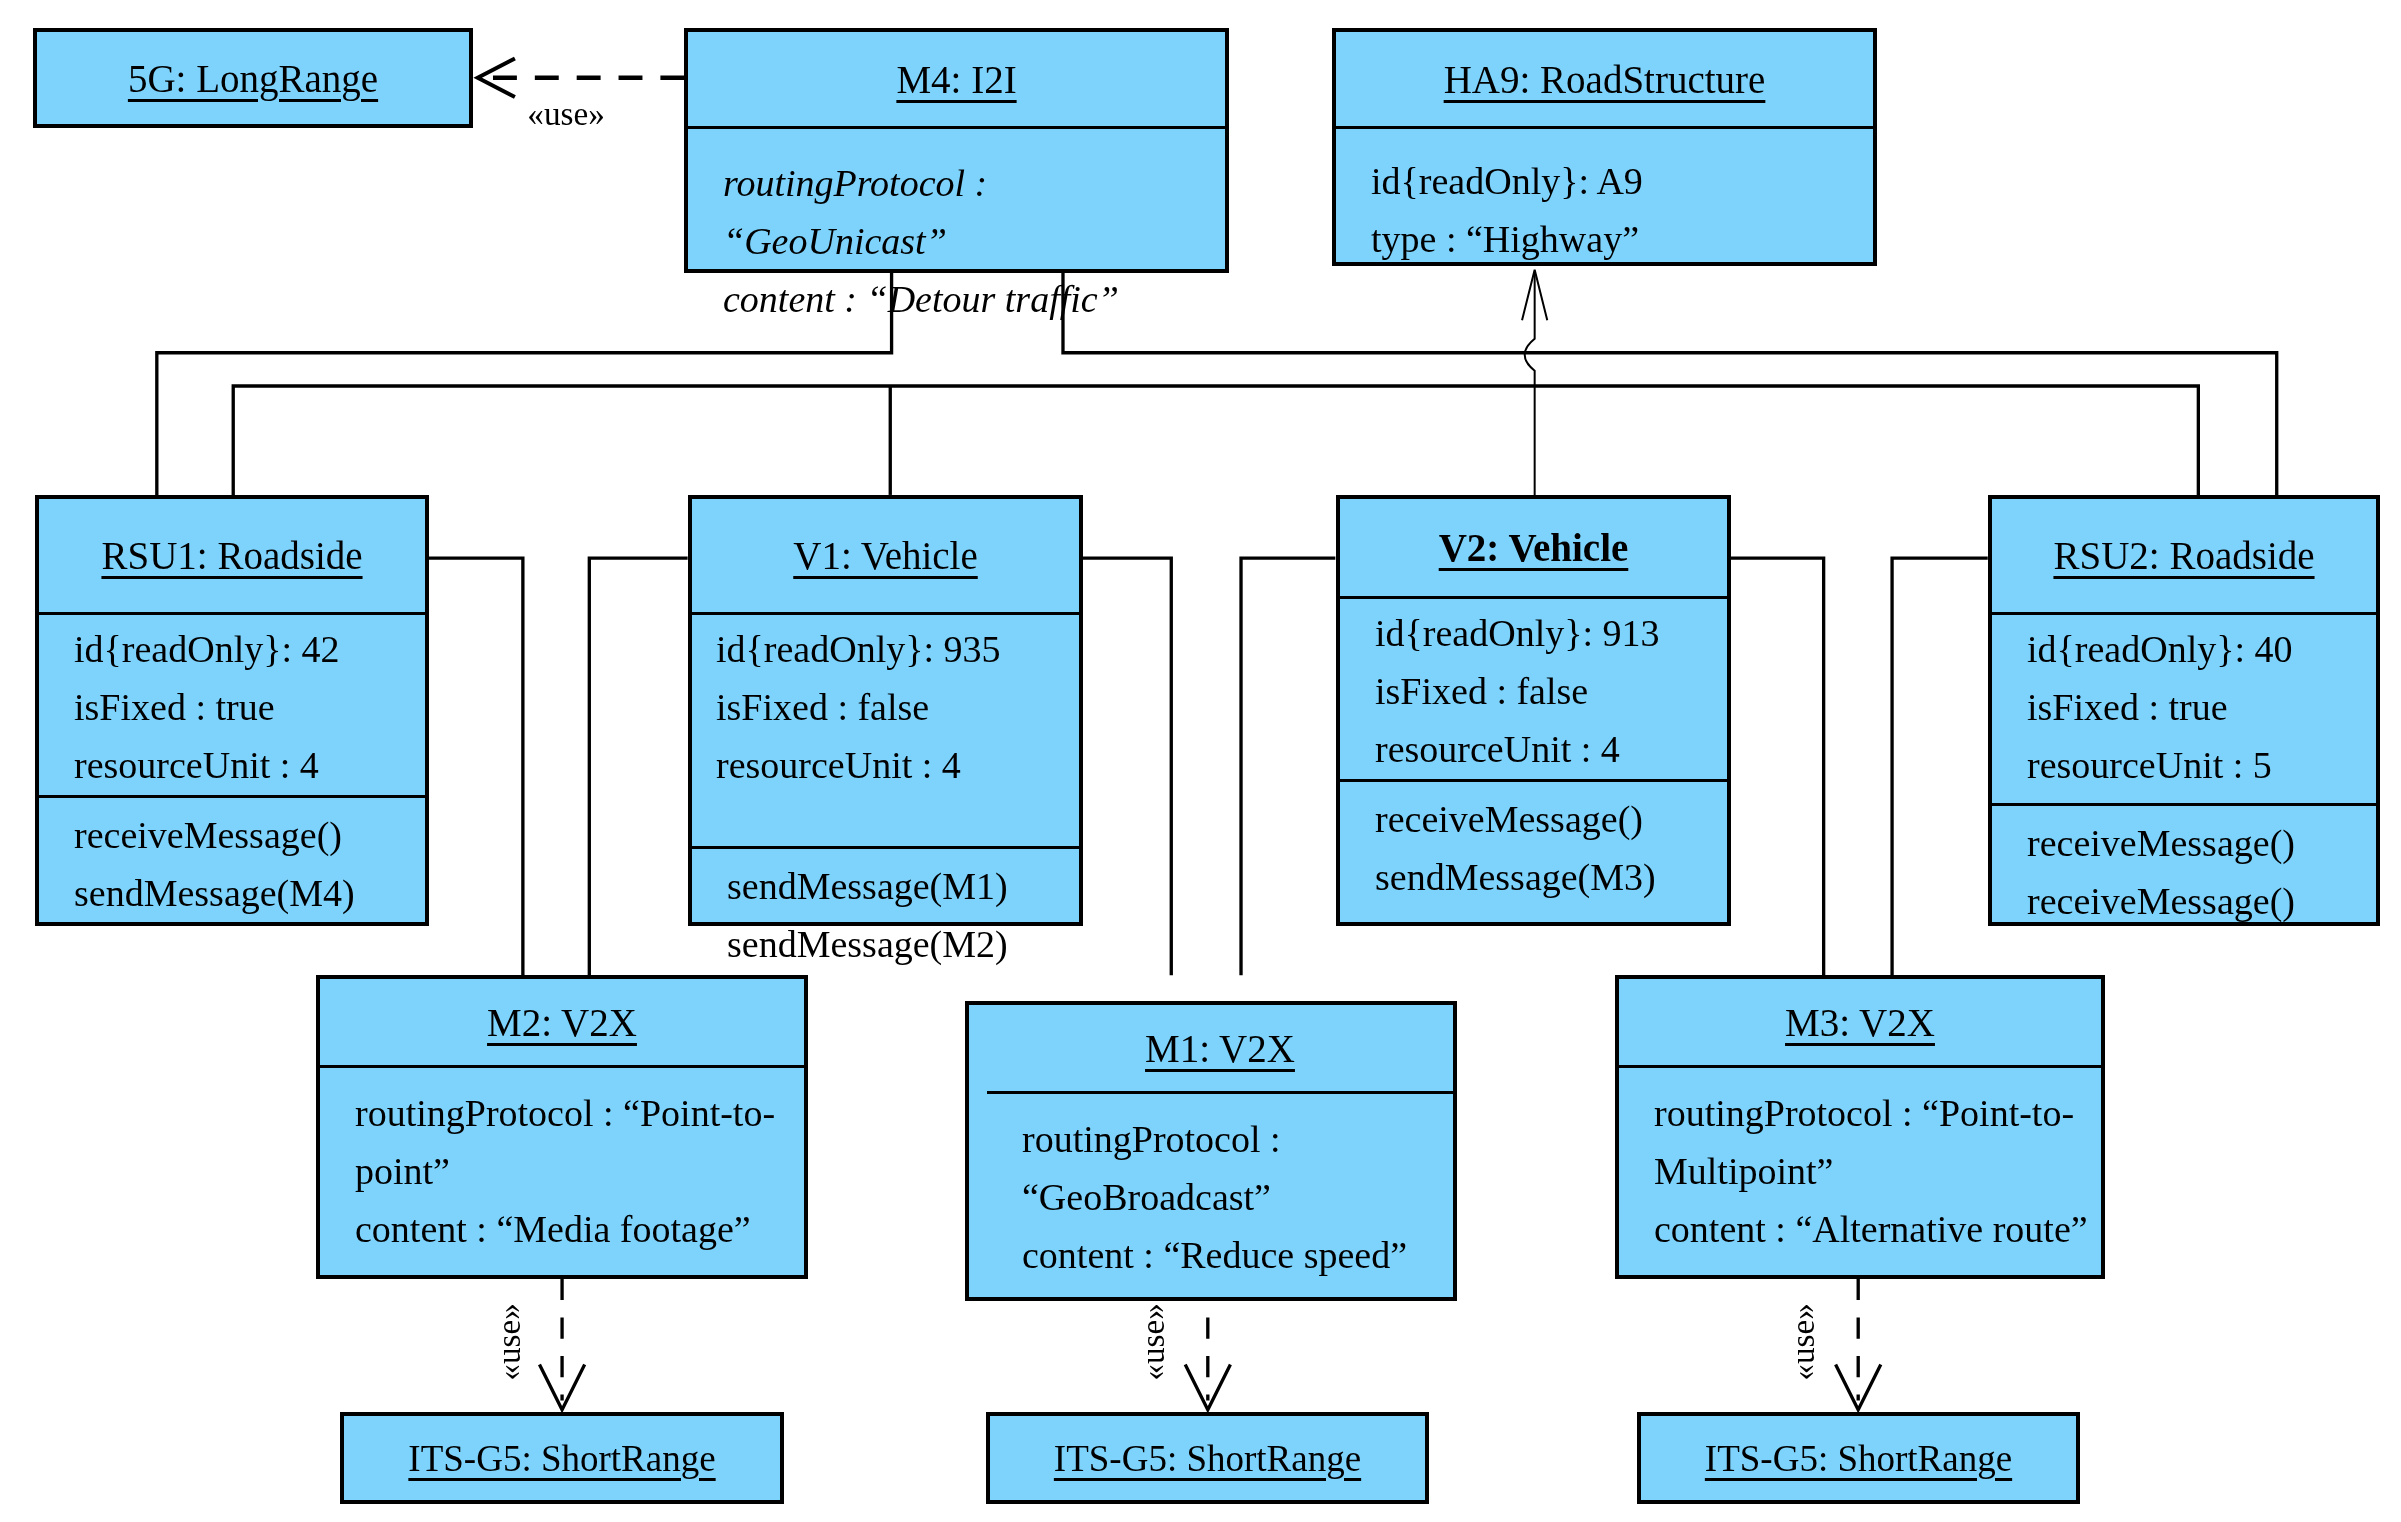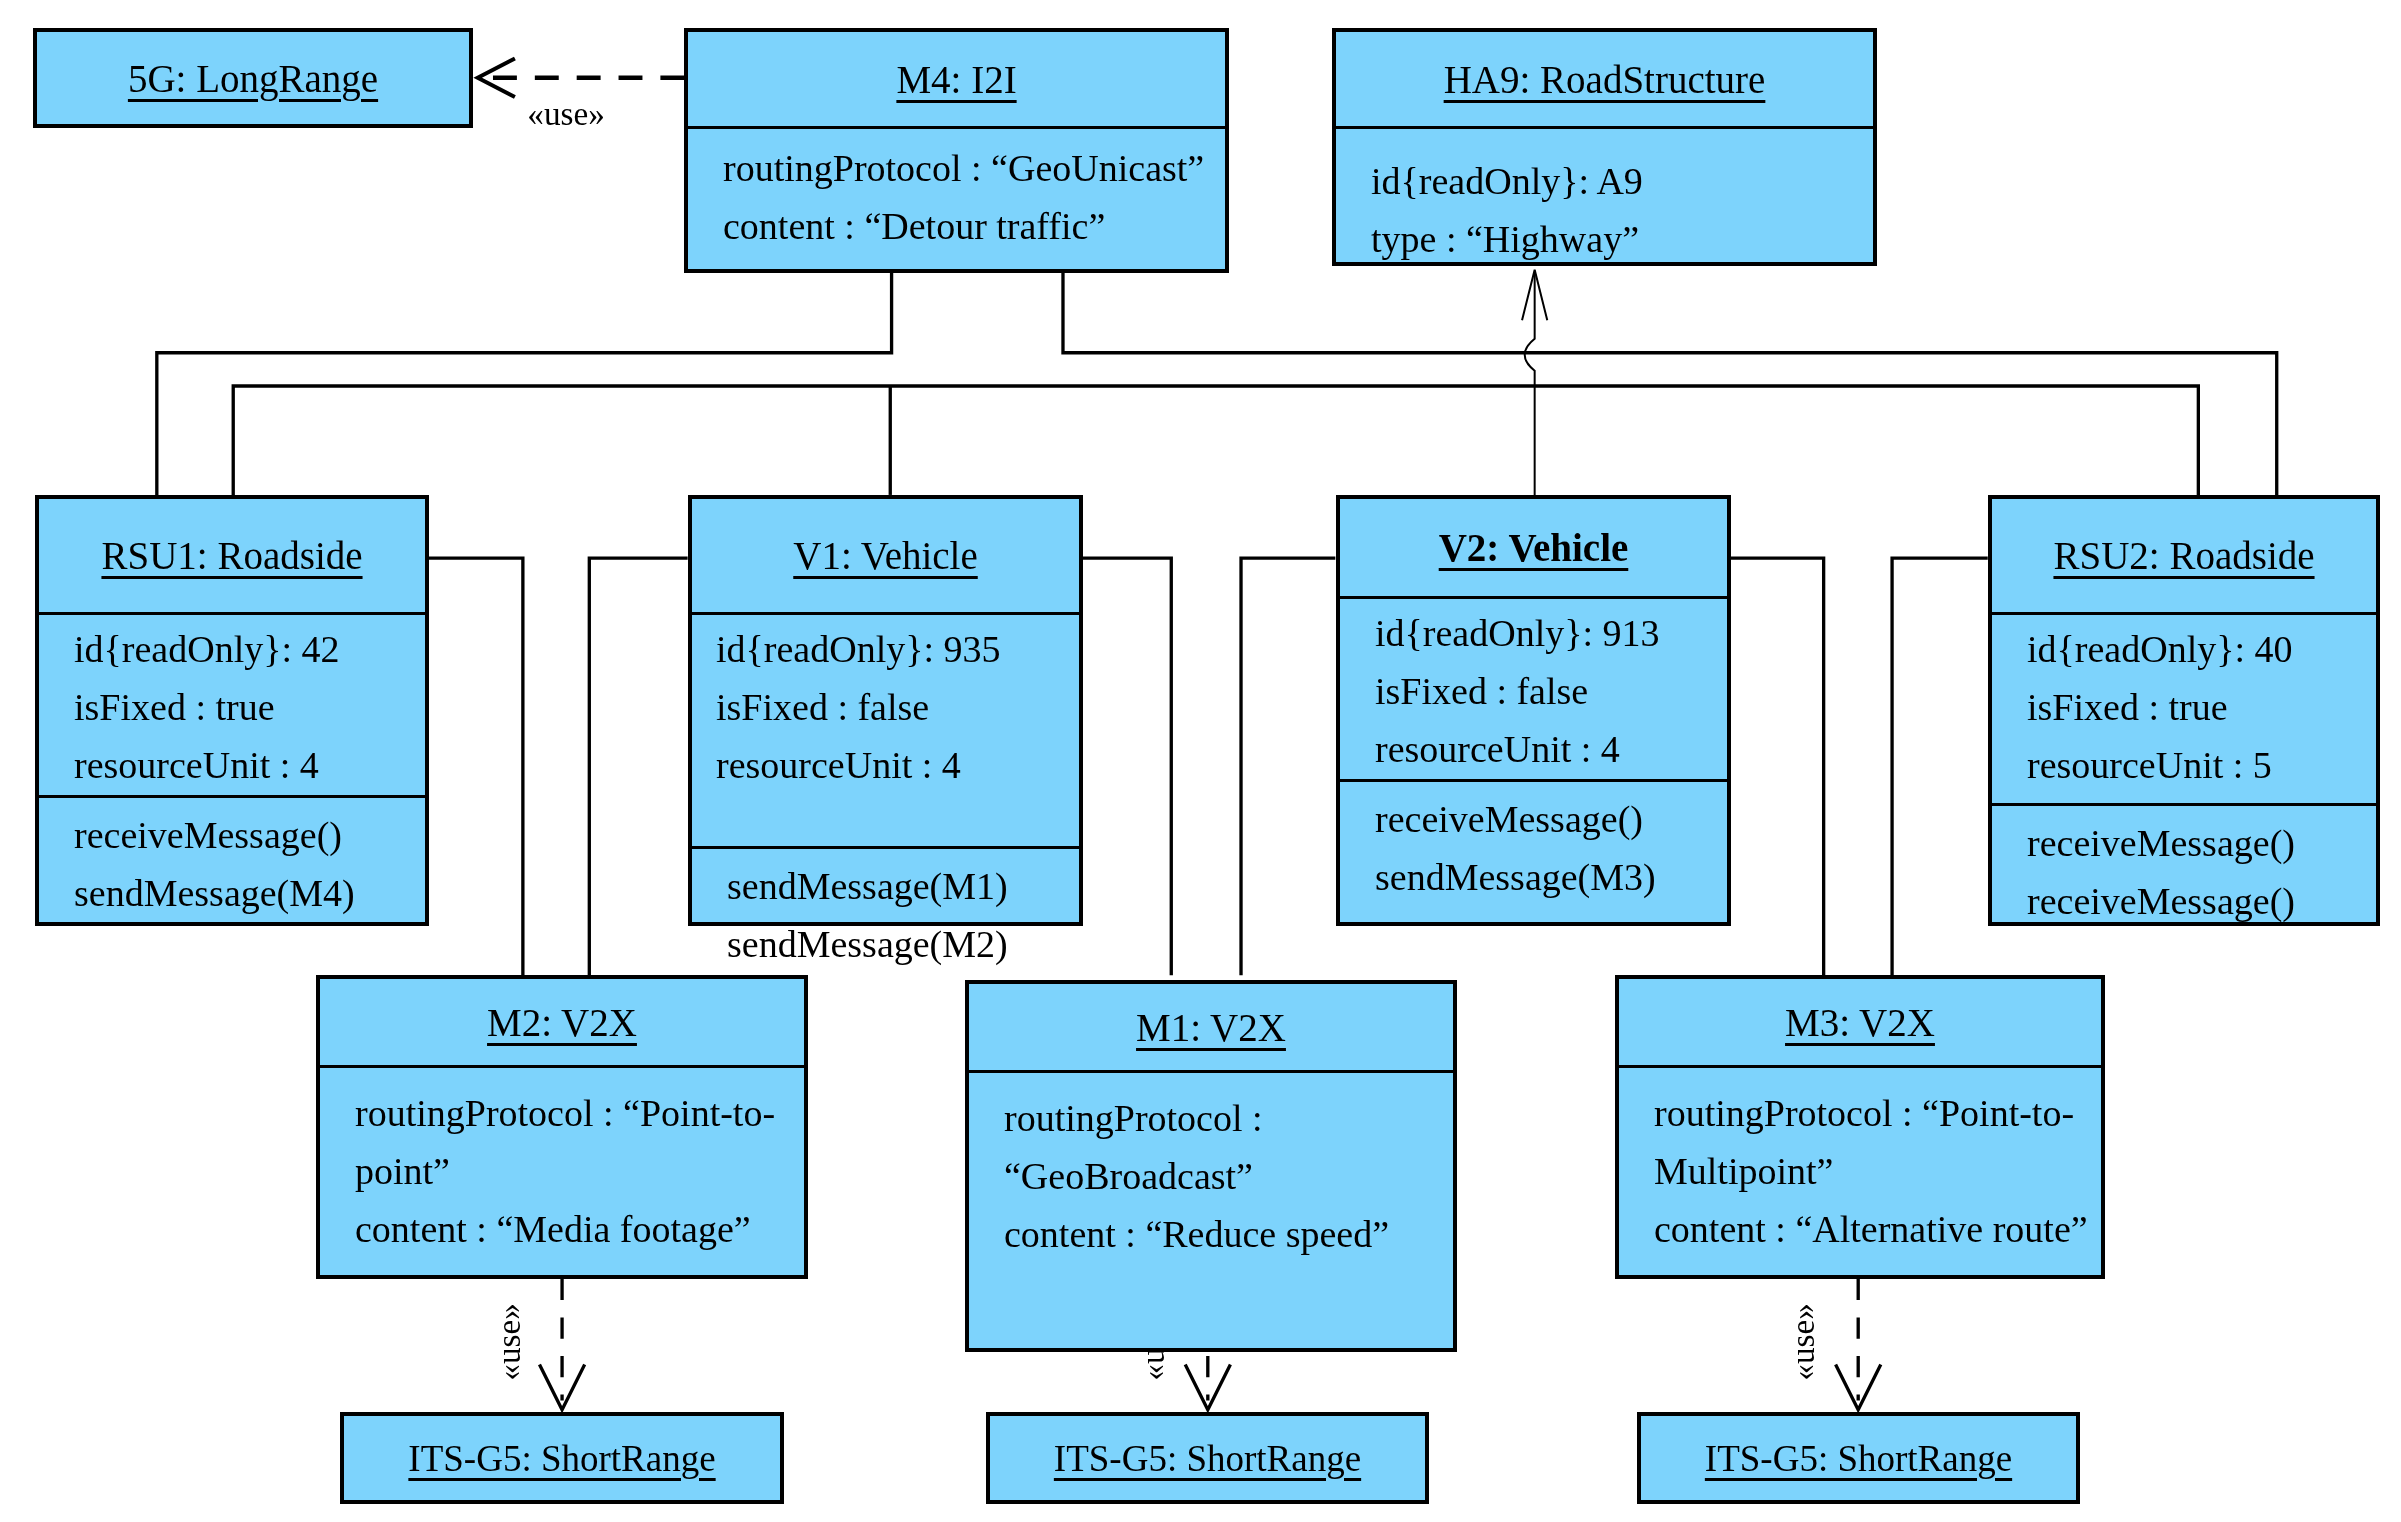--- a/index.html
+++ b/index.html
@@ -63,21 +63,21 @@
   <div class="obj thick" style="left:33px;top:28px;width:440px;height:100px;">
     <div class="title fill">
       <span>5G: LongRange</span>
     </div>
   </div>
 
   <div class="obj thick" style="left:684px;top:28px;width:545px;height:245px;">
     <div class="title" style="height:94px;">
       <span>M4: I2I</span>
     </div>
-    <div class="cmp fill" style="padding-top:10px;">
+    <div class="cmp fill" style="padding-top:25px;font-style:italic;">
       <div>routingProtocol : “GeoUnicast”</div>
       <div>content : “Detour traffic”</div>
     </div>
   </div>
 
   <div class="obj thick" style="left:1332px;top:28px;width:545px;height:238px;">
     <div class="title" style="height:94px;">
       <span>HA9: RoadStructure</span>
     </div>
     <div class="cmp fill" style="padding-top:22.6px;">
@@ -149,21 +149,21 @@
   <div class="obj" style="left:316px;top:975px;width:492px;height:304px;">
     <div class="title" style="height:86px;">
       <span>M2: V2X</span>
     </div>
     <div class="cmp fill" style="padding-top:16px;">
       <div>routingProtocol : “Point-to-point”</div>
       <div>content : “Media footage”</div>
     </div>
   </div>
 
-  <div class="obj" style="left:965px;top:980px;width:492px;height:372px;">
+  <div class="obj" style="left:965px;top:1001px;width:492px;height:300px;padding-left:18px;">
     <div class="title" style="height:86px;">
       <span>M1: V2X</span>
     </div>
     <div class="cmp fill" style="padding-top:16px;">
       <div>routingProtocol : “GeoBroadcast”</div>
       <div>content : “Reduce speed”</div>
     </div>
   </div>
 
   <div class="obj" style="left:1615px;top:975px;width:490px;height:304px;">

